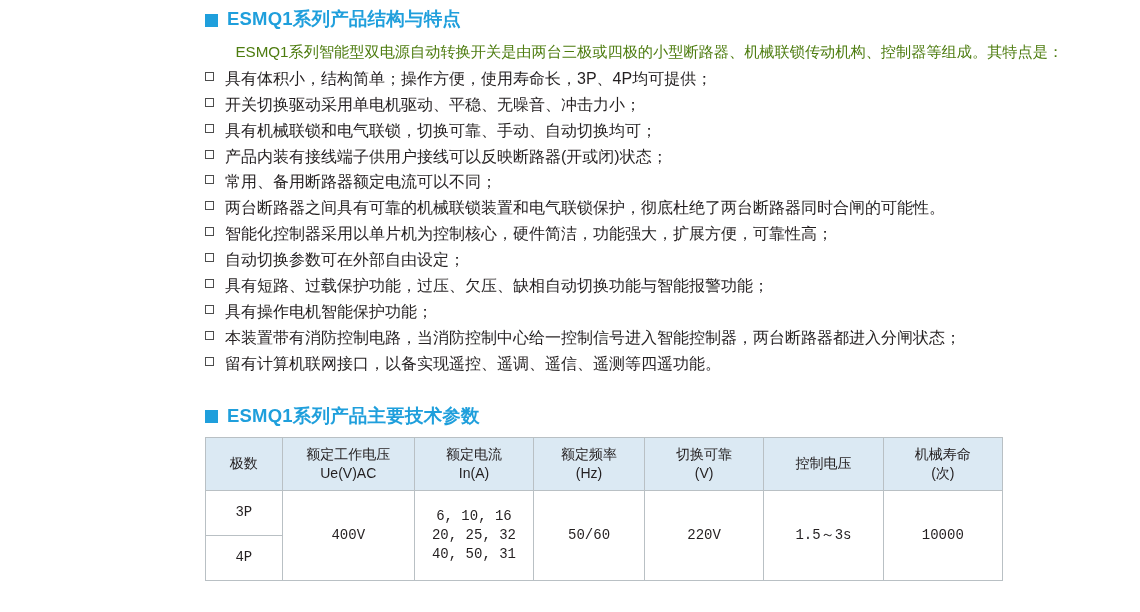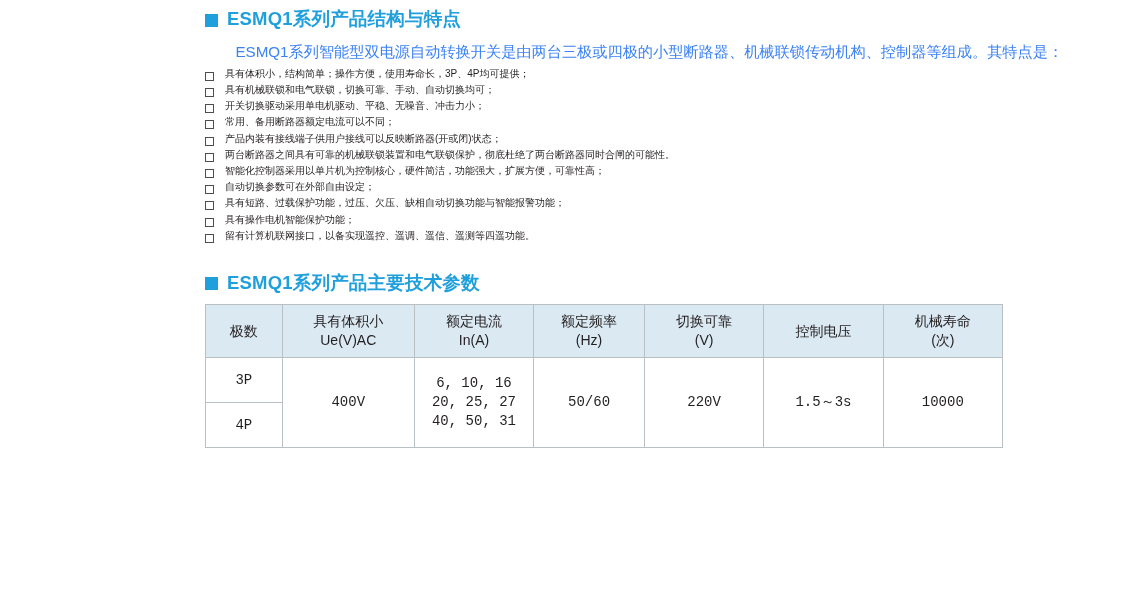--- a/index.html
+++ b/index.html
@@ -50,33 +50,33 @@
     line-height: 1.2;
   }
 
   
   .intro {
     font-size: 15.2px;
     line-height: 1.62;
     text-indent: 2em;
     margin: 0 0 1px 0;
     text-align: justify;
-    color: #3b82f6;
+    color: #4d7c0f;
   }
 
   
   ul.feature-list {
     list-style: none;
     margin: 0;
     padding: 0;
   }
   ul.feature-list li {
     position: relative;
     padding-left: 20px;
-    font-size: 10px;
+    font-size: 16px;
     line-height: 1.62;
     color: #231f20;
     text-align: justify;
     margin-bottom: 0px;
   }
   ul.feature-list li .box {
     position: absolute;
     left: 0;
     top: 6px;
     width: 9px;
@@ -128,29 +128,30 @@
 
     <div class="section-head">
       <span class="head-marker"></span>
       <span class="head-text">ESMQ1系列产品结构与特点</span>
     </div>
 
     <p class="intro">ESMQ1系列智能型双电源自动转换开关是由两台三极或四极的小型断路器、机械联锁传动机构、控制器等组成。其特点是：</p>
 
     <ul class="feature-list">
       <li><span class="box"></span><span>具有体积小，结构简单；操作方便，使用寿命长，3P、4P均可提供；</span></li>
+      <li><span class="box"></span><span>开关切换驱动采用单电机驱动、平稳、无噪音、冲击力小；</span></li>
       <li><span class="box"></span><span>具有机械联锁和电气联锁，切换可靠、手动、自动切换均可；</span></li>
-      <li><span class="box"></span><span>开关切换驱动采用单电机驱动、平稳、无噪音、冲击力小；</span></li>
+      <li><span class="box"></span><span>产品内装有接线端子供用户接线可以反映断路器(开或闭)状态；</span></li>
       <li><span class="box"></span><span>常用、备用断路器额定电流可以不同；</span></li>
-      <li><span class="box"></span><span>产品内装有接线端子供用户接线可以反映断路器(开或闭)状态；</span></li>
       <li><span class="box"></span><span>两台断路器之间具有可靠的机械联锁装置和电气联锁保护，彻底杜绝了两台断路器同时合闸的可能性。</span></li>
       <li><span class="box"></span><span>智能化控制器采用以单片机为控制核心，硬件简洁，功能强大，扩展方便，可靠性高；</span></li>
       <li><span class="box"></span><span>自动切换参数可在外部自由设定；</span></li>
       <li><span class="box"></span><span>具有短路、过载保护功能，过压、欠压、缺相自动切换功能与智能报警功能；</span></li>
       <li><span class="box"></span><span>具有操作电机智能保护功能；</span></li>
+      <li><span class="box"></span><span>本装置带有消防控制电路，当消防控制中心给一控制信号进入智能控制器，两台断路器都进入分闸状态；</span></li>
       <li><span class="box"></span><span>留有计算机联网接口，以备实现遥控、遥调、遥信、遥测等四遥功能。</span></li>
     </ul>
 
     <div class="section-head section-two">
       <span class="head-marker"></span>
       <span class="head-text">ESMQ1系列产品主要技术参数</span>
     </div>
 
     <table class="spec">
       <colgroup>
@@ -161,21 +162,21 @@
         <col style="width:112px">
         <col style="width:112px">
         <col style="width:112px">
       </colgroup>
       <thead>
         <tr>
           <th>
             <span class="cell-sub">极数</span>
           </th>
           <th>
-            <span class="cell-sub">具有体积小</span>
+            <span class="cell-sub">额定工作电压</span>
             <span class="cell-sub">Ue(V)AC</span>
           </th>
           <th>
             <span class="cell-sub">额定电流</span>
             <span class="cell-sub">In(A)</span>
           </th>
           <th>
             <span class="cell-sub">额定频率</span>
             <span class="cell-sub">(Hz)</span>
           </th>
@@ -191,21 +192,21 @@
             <span class="cell-sub">(次)</span>
           </th>
         </tr>
       </thead>
       <tbody>
         <tr>
           <td>3P</td>
           <td rowspan="2">400V</td>
           <td rowspan="2">
             <span class="cell-sub">6, 10, 16</span>
-            <span class="cell-sub">20, 25, 27</span>
+            <span class="cell-sub">20, 25, 32</span>
             <span class="cell-sub">40, 50, 31</span>
           </td>
           <td rowspan="2">50/60</td>
           <td rowspan="2">220V</td>
           <td rowspan="2">1.5～3s</td>
           <td rowspan="2">10000</td>
         </tr>
         <tr>
           <td>4P</td>
         </tr>

